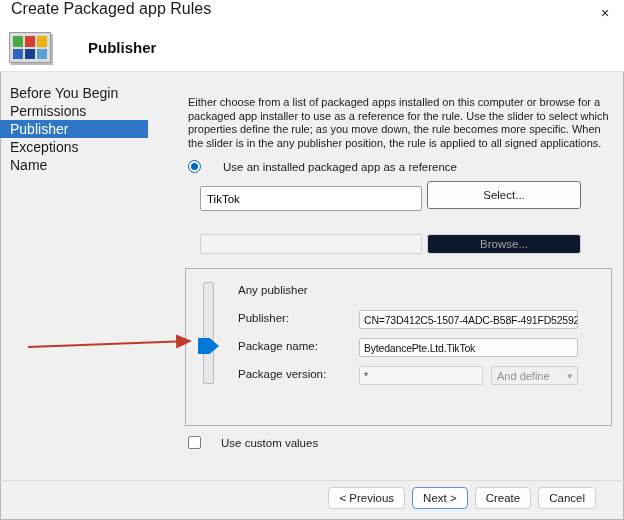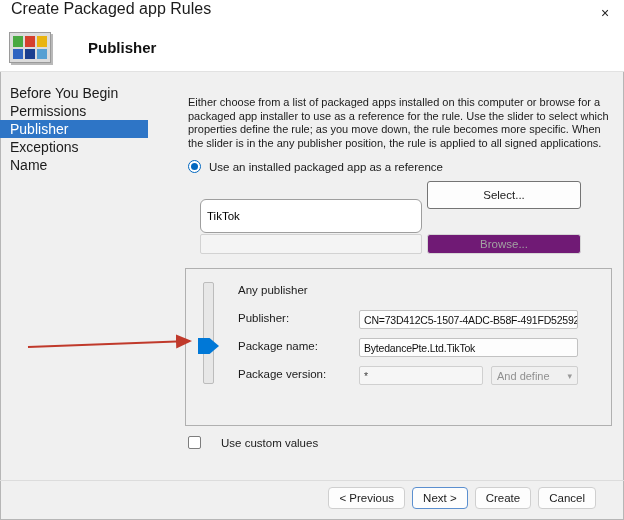--- a/index.html
+++ b/index.html
@@ -22,31 +22,31 @@
 
   
   .sidebar { position:absolute; top:72px; left:0; width:148px; bottom:0; }
   .nav-item { height:18px; line-height:18px; padding-left:10px; font-size:14px; color:#1b1b1b; cursor:pointer; }
   .nav-item.selected { background:#2e75c6; color:#fff; }
   .sidebar .nav-list { margin-top:12px; }
 
   
   .description { position:absolute; left:188px; top:96px; width:426px; font-size:11px; line-height:13.5px; color:#1b1b1b; }
 
-  .radio-row { position:absolute; left:188px; display:flex; align-items:center; gap:8px; }
+  .radio-row { position:absolute; left:188px; display:flex; align-items:center; gap:22px; }
   .radio-dot { width:13px; height:13px; border:1px solid #8a8a8a; border-radius:50%; background:#fff; position:relative; flex:0 0 auto; }
   .radio-row.checked .radio-dot { border-color:#0067c0; }
   .radio-row.checked .radio-dot::after { content:""; position:absolute; inset:2px; background:#0067c0; border-radius:50%; }
   .radio-label { font-size:11.5px; color:#1b1b1b; }
 
   .textbox { position:absolute; background:#fff; border:1px solid #9e9e9e; border-radius:2px; font-size:11.5px; color:#000; display:flex; align-items:center; padding:0 6px; }
   .textbox.disabled { background:#f4f4f4; border-color:#d2d2d2; color:#8a8a8a; }
 
   .btn { position:absolute; background:#fdfdfd; border:1px solid #747474; border-radius:3px; font-size:11.5px; color:#1b1b1b; cursor:pointer; font-family:"Liberation Sans", sans-serif; }
-  .btn.disabled { background:#701a75; border-color:#d6d6d6; color:#a2a2a2; cursor:default; }
+  .btn.disabled { background:#0f172a; border-color:#d6d6d6; color:#a2a2a2; cursor:default; }
 
   
   .panel { position:absolute; left:185px; top:268px; width:427px; height:158px; border:1px solid #b0b0b0; }
   .slider-track { position:absolute; left:17px; top:13px; width:11px; height:102px; background:#e7e7e7; border:1px solid #bcbcbc; border-radius:2px; cursor:pointer; }
   .slider-thumb { position:absolute; left:12px; top:69px; width:21px; height:16px; background:#0078d7; clip-path:polygon(0 0, 55% 0, 100% 50%, 55% 100%, 0 100%); cursor:grab; z-index:2; }
   .prop-label { position:absolute; left:52px; font-size:11.5px; color:#1b1b1b; }
   .value-box { position:absolute; left:173px; width:219px; height:19px; background:#fdfdfd; border:1px solid #c2c2c2; border-radius:2px; font-size:10.5px; letter-spacing:-0.2px; color:#111; display:flex; align-items:center; padding:0 4px; overflow:hidden; white-space:nowrap; }
   .value-box.dim { background:#f6f6f6; color:#444; border-color:#d0d0d0; }
   .dropdown { position:absolute; left:305px; width:87px; height:19px; background:#f0f0f0; border:1px solid #cfcfcf; border-radius:2px; font-size:11px; color:#909090; display:flex; align-items:center; justify-content:space-between; padding:0 5px; cursor:default; }
   .dropdown .chev { font-size:9px; color:#9a9a9a; }
@@ -102,21 +102,21 @@
     </div>
   </div>
 
   <p class="description">Either choose from a list of packaged apps installed on this computer or browse for a packaged app installer to use as a reference for the rule. Use the slider to select which properties define the rule; as you move down, the rule becomes more specific. When the slider is in the any publisher position, the rule is applied to all signed applications.</p>
 
   <div class="radio-row checked" style="top:160px;">
     <span class="radio-dot"></span>
     <span class="radio-label">Use an installed packaged app as a reference</span>
   </div>
 
-  <div class="textbox" style="left:200px; top:199px; width:222px; height:34px;border-radius:6px;">TikTok</div>
+  <div class="textbox" style="left:200px; top:186px; width:222px; height:25px;">TikTok</div>
   <button class="btn" style="left:427px; top:181px; width:154px; height:28px;">Select...</button>
 
 
   <div class="textbox disabled" style="left:200px; top:234px; width:222px; height:20px;"></div>
   <button class="btn disabled" style="left:427px; top:234px; width:154px; height:20px;">Browse...</button>
 
   <div class="panel">
     <div class="slider-track"></div>
     <div class="slider-thumb"></div>
 

